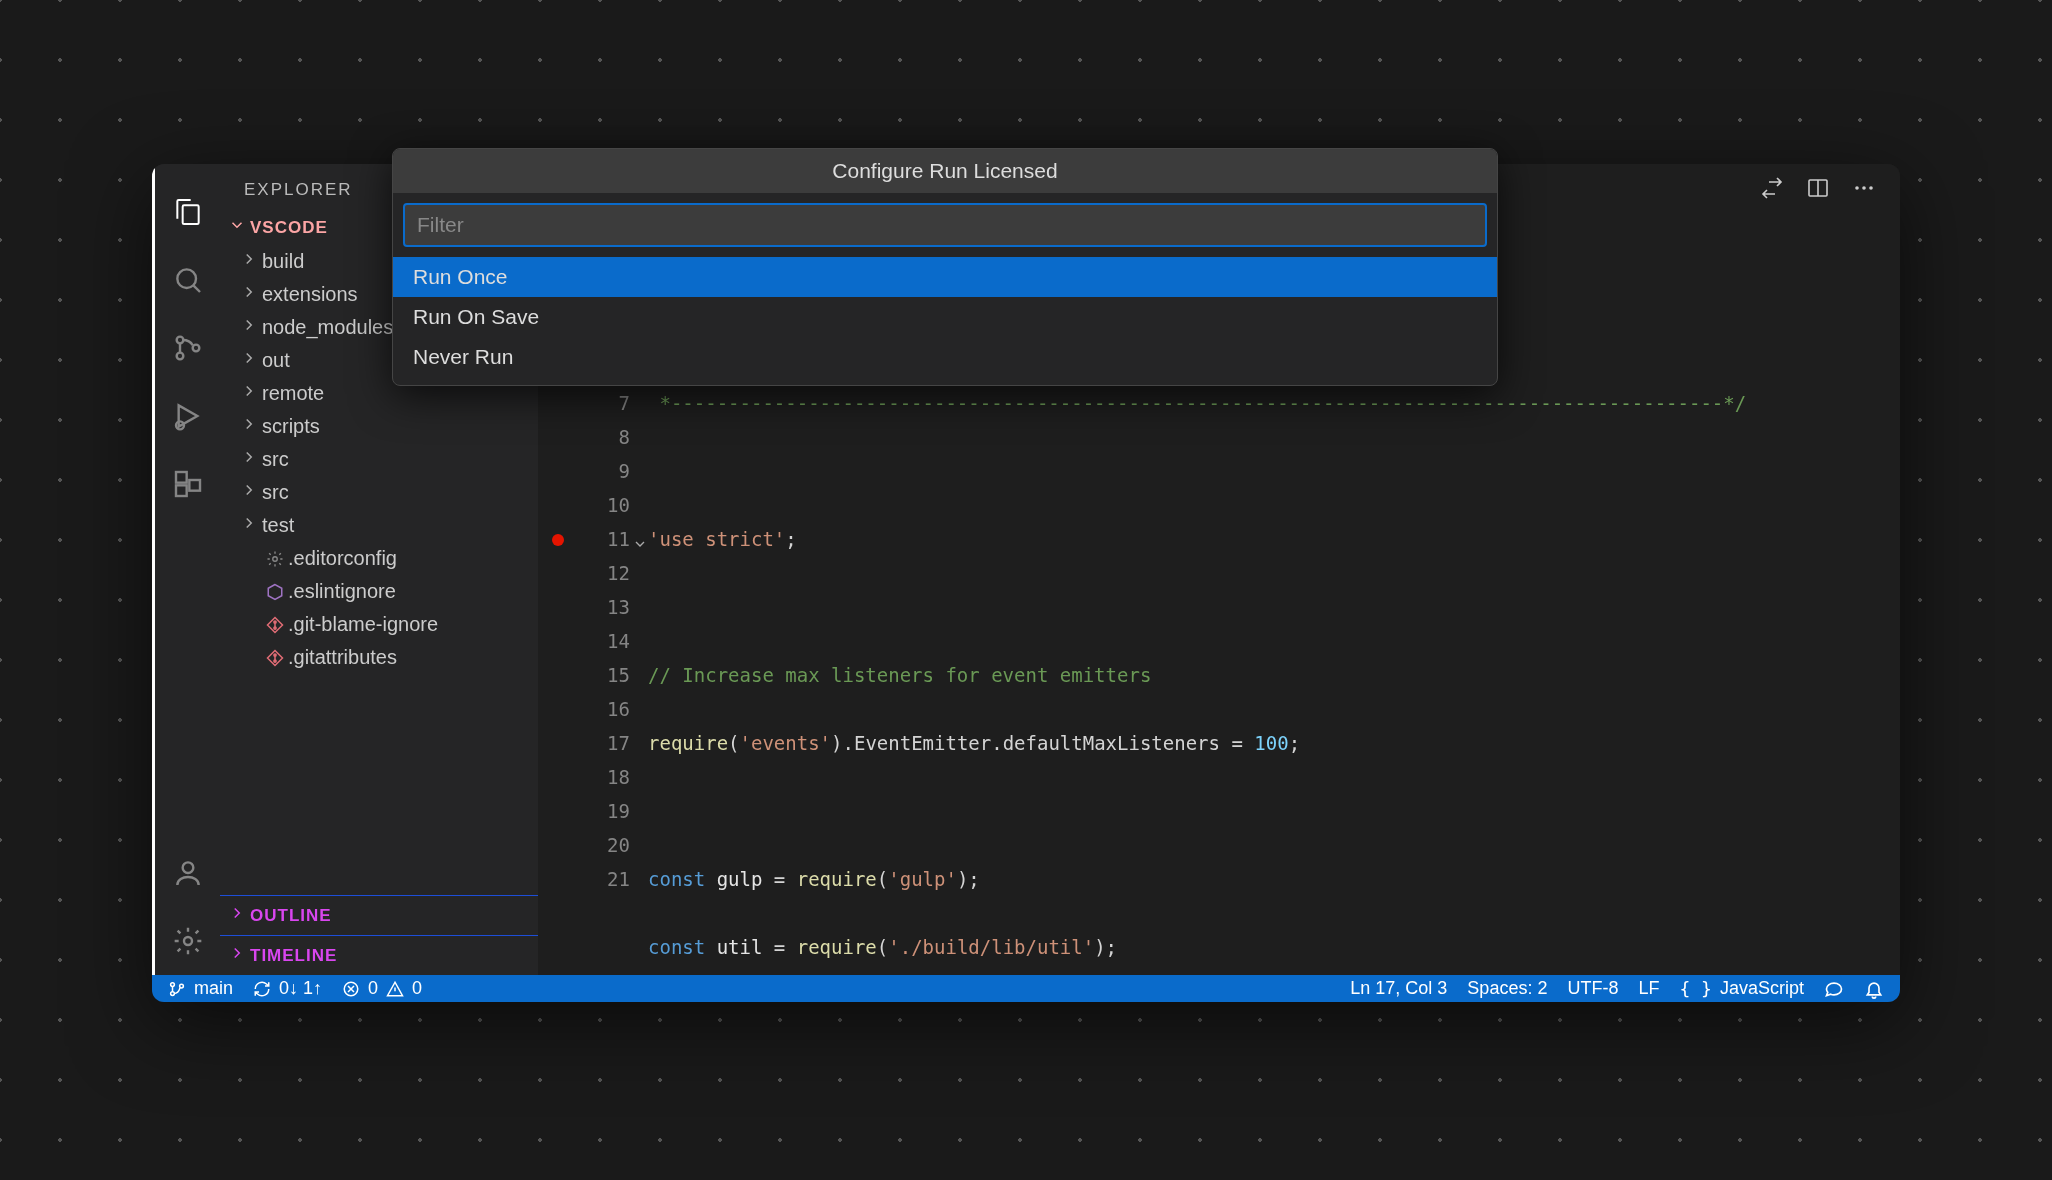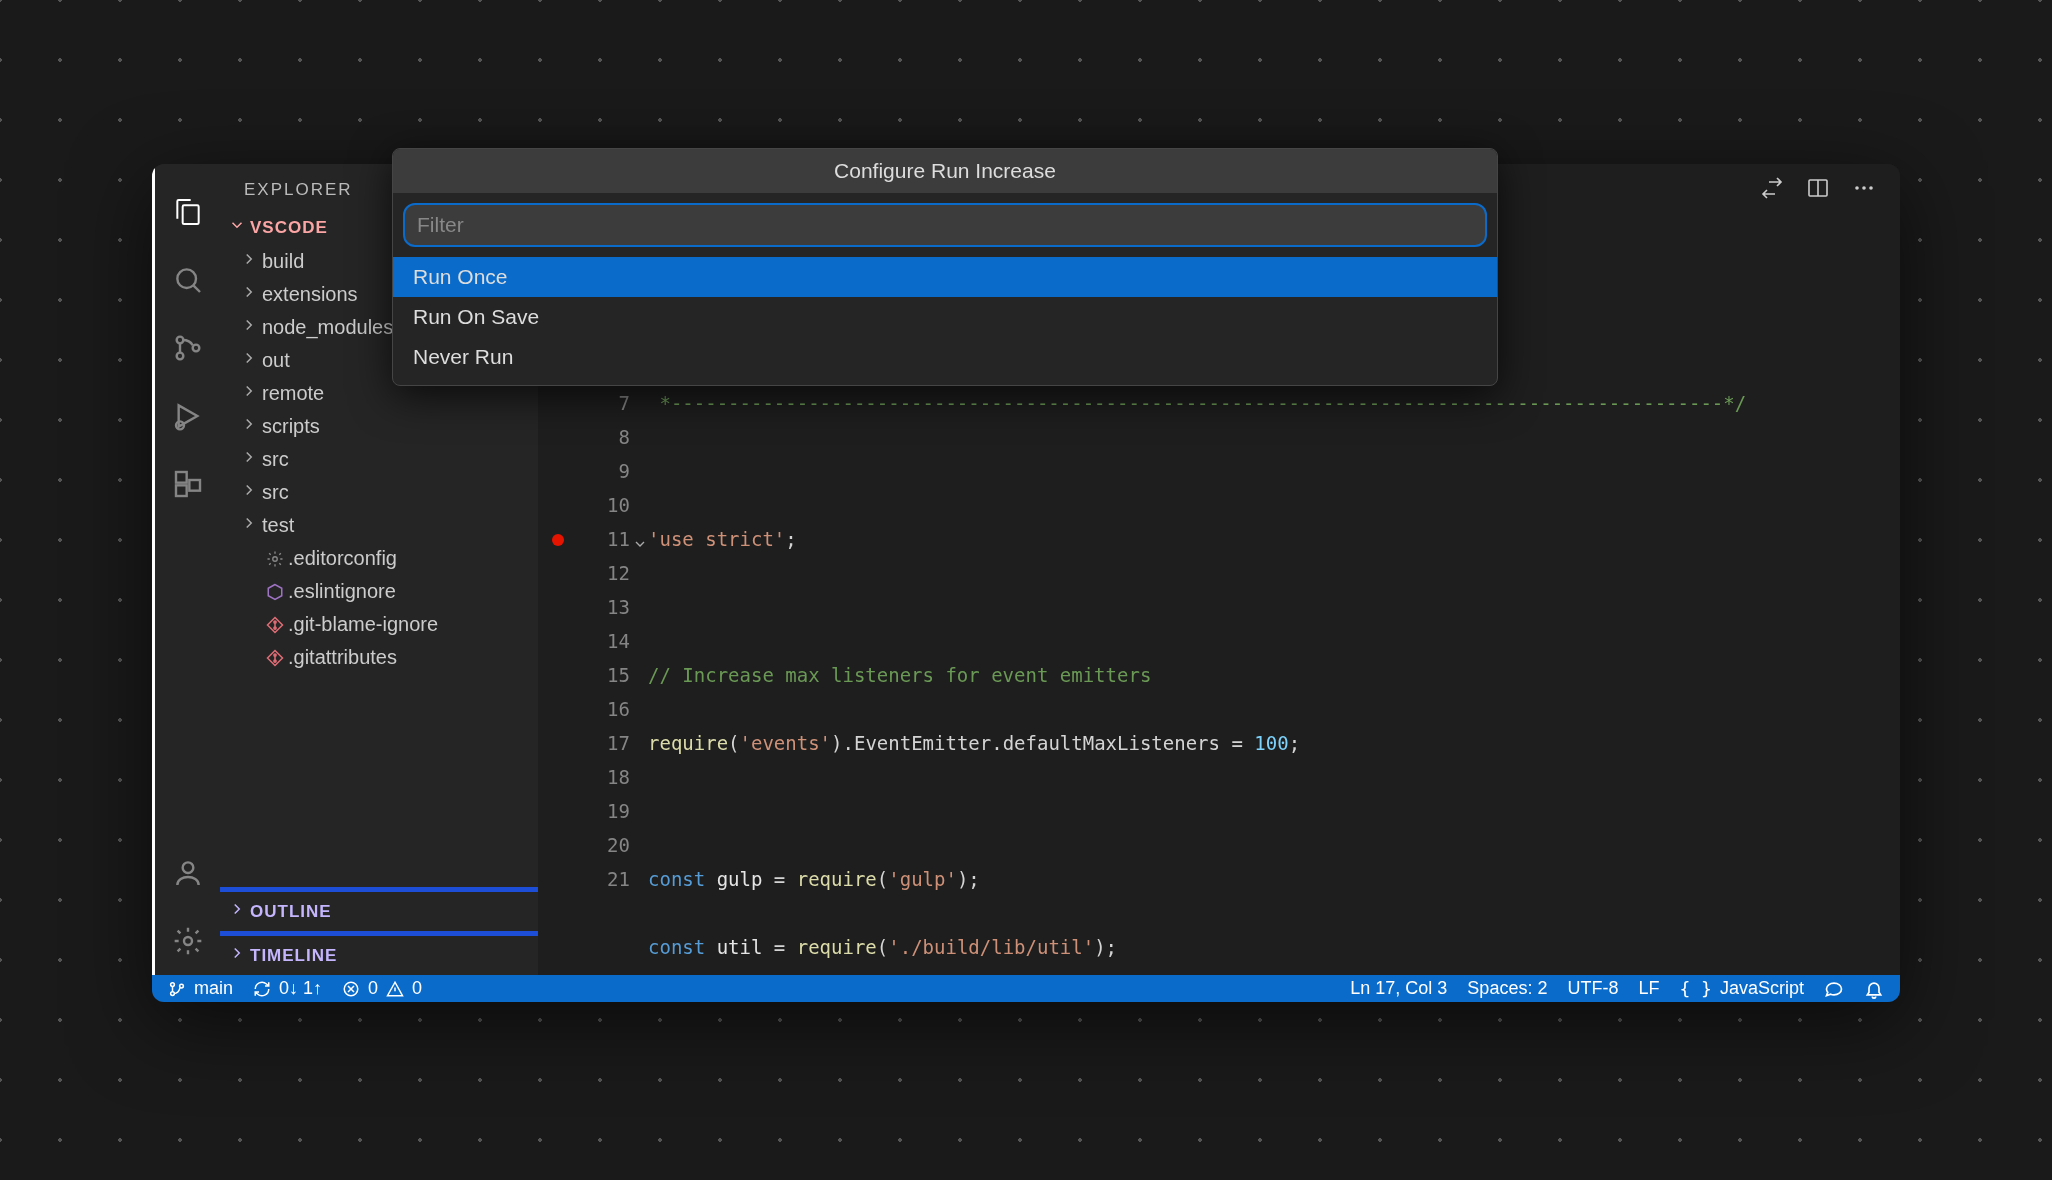--- a/index.html
+++ b/index.html
@@ -94,22 +94,22 @@
 }
 .tree-item .chev { width: 22px; color: #aaa; }
 .tree-item .ficon { width: 26px; display: inline-flex; align-items: center; justify-content: center; }
 .collapsed-section {
   display: flex;
   align-items: center;
   padding: 8px 8px;
   font-size: 17px;
   font-weight: 700;
   letter-spacing: 1px;
-  color: #c4b5fd;
-  border-top: 5px solid #1d4ed8;
+  color: #d946ef;
+  border-top: 1px solid #1d4ed8;
   cursor: pointer;
 }
 .editor-area {
   flex: 1;
   background: #1e1e1e;
   position: relative;
   display: flex;
   flex-direction: column;
   overflow: hidden;
 }
@@ -201,21 +201,21 @@
   padding: 10px;
 }
 .qp-input {
   width: 100%;
   background: #3c3c3c;
   border: 2px solid #0a6bcb;
   color: #ddd;
   font-size: 21px;
   padding: 8px 12px;
   outline: none;
-  border-radius: 12px;
+  border-radius: 4px;
 }
 .qp-input::placeholder { color: #888; }
 .qp-list { padding-bottom: 8px; border-radius: 15px; }
 .qp-item {
   padding: 8px 20px;
   font-size: 21px;
   color: #ddd;
   cursor: pointer;
 }
 .qp-item.selected { background: #04395e; background: #0a6bcb; }
@@ -530,21 +530,21 @@
     </div>
     <div class="sb-item">
       <svg width="20" height="20" viewBox="0 0 24 24" fill="none" stroke="currentColor" stroke-width="2">
           <path d="M18 16v-5a6 6 0 1 0-12 0v5l-2 3h16zM10 21a2 2 0 0 0 4 0"></path>
         </svg>
     </div>
   </div>
 </div>
 
 <div class="quickpick">
-  <div class="qp-title">Configure Run Increase</div>
+  <div class="qp-title">Configure Run Licensed</div>
   <div class="qp-input-wrap">
     <input class="qp-input" placeholder="Filter" style="">
   </div>
   <div class="qp-list" id="qplist">
       <div class="qp-item selected">Run Once</div>
       <div class="qp-item">Run On Save</div>
       <div class="qp-item">Never Run</div>
     </div>
 </div>
 

